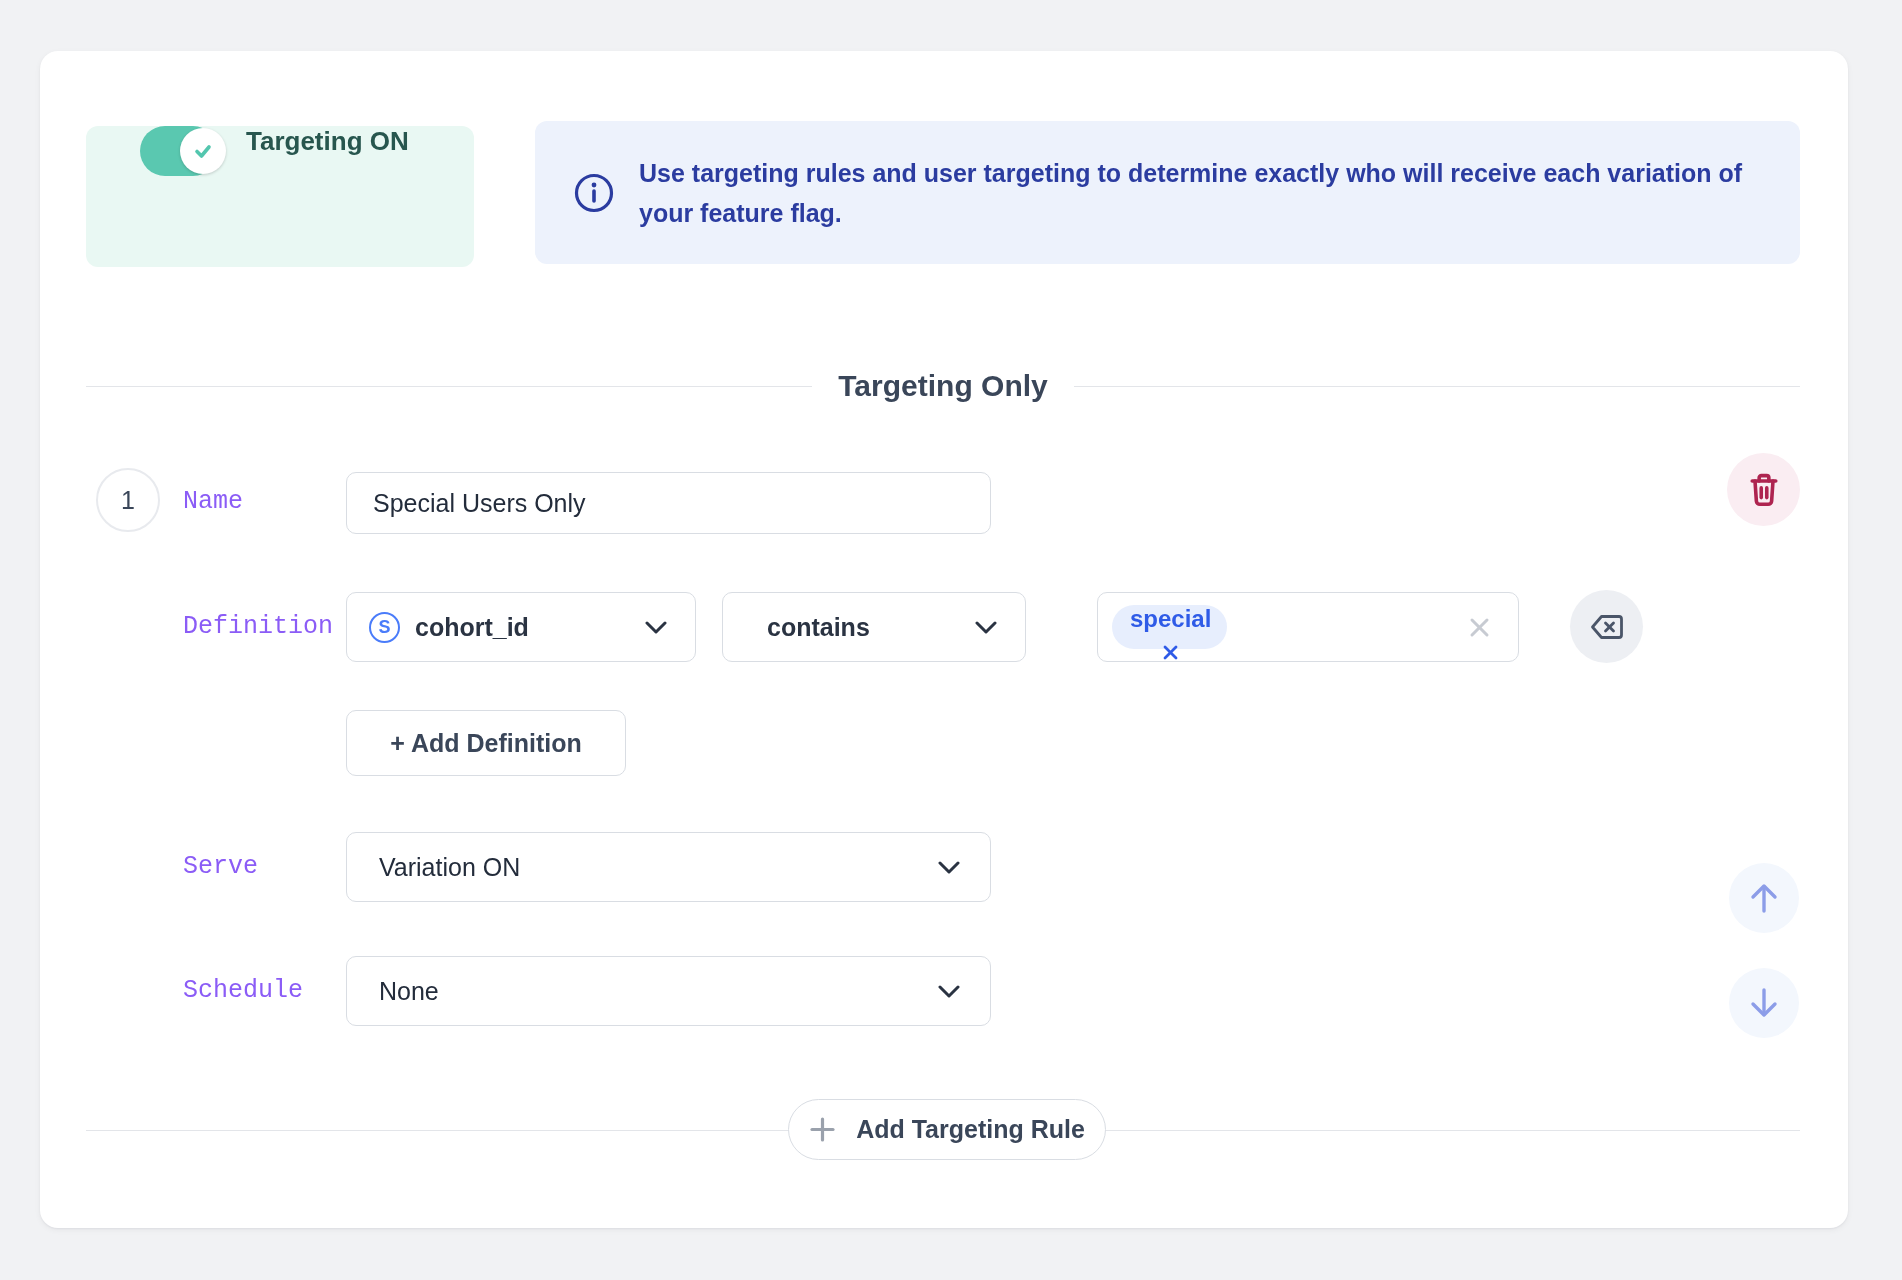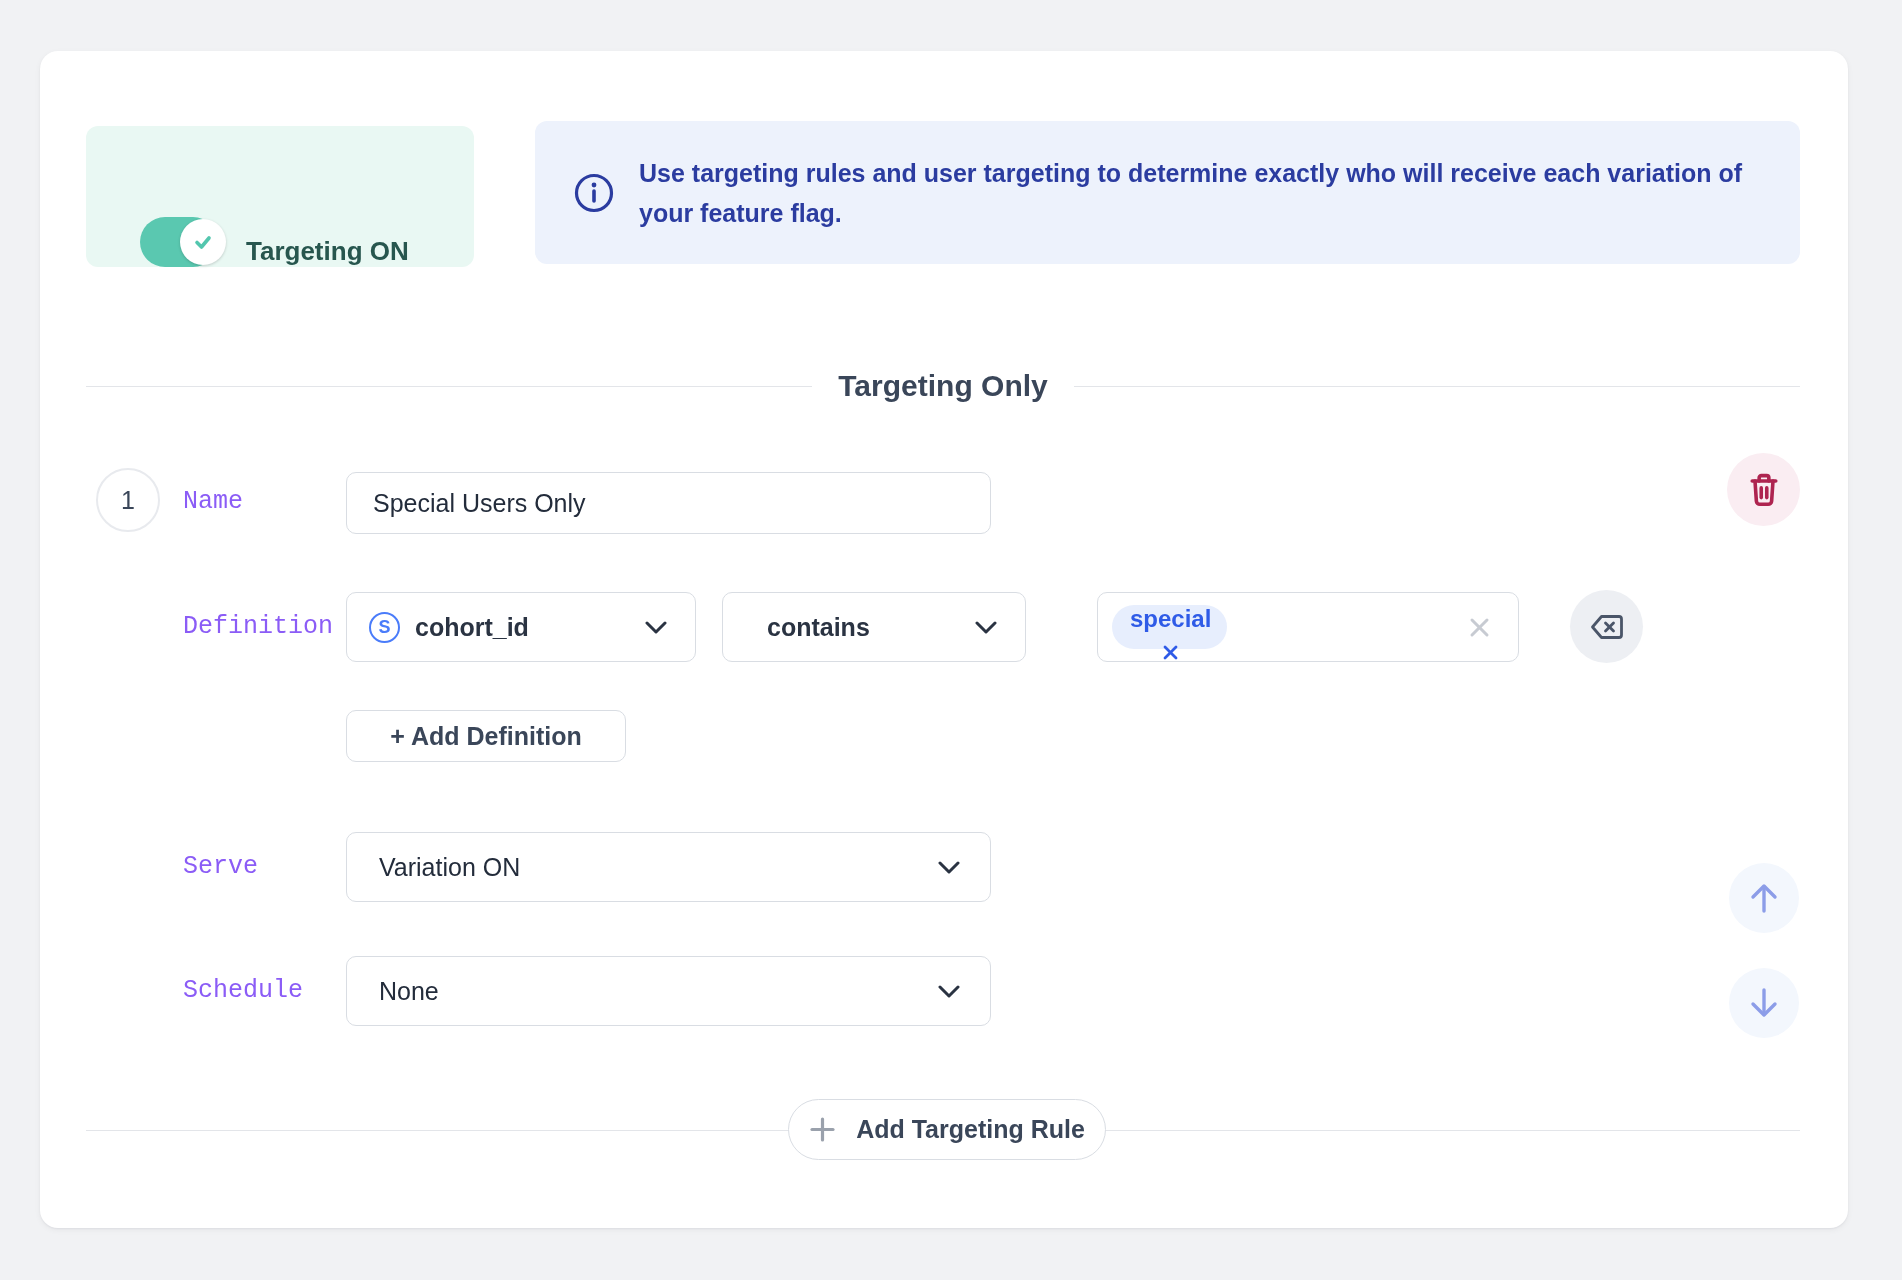--- a/index.html
+++ b/index.html
@@ -13,21 +13,21 @@
   }
   .card {
     position:absolute; left:40px; top:51px; width:1808px; height:1177px;
     background:#FFFFFF; border-radius:18px;
     box-shadow:0 1px 2px rgba(16,24,40,.05), 0 2px 6px rgba(16,24,40,.05);
   }
   
   .toggle-card {
     position:absolute; left:46px; top:75px; width:388px; height:141px;
     background:#E9F8F3; border-radius:12px;
-    display:flex; align-items:flex-end; padding-left:54px; gap:28px;
+    display:flex; align-items:flex-start; padding-left:54px; gap:28px;
   }
   .toggle-track {
     position:relative; width:78px; height:50px; border-radius:25px;
     background:#5AC8B0; cursor:pointer; flex:none;
   }
   .toggle-knob {
     position:absolute; top:2px; right:-8px; width:46px; height:46px;
     border-radius:50%; background:#FFFFFF;
     box-shadow:0 1px 3px rgba(0,0,0,.18);
     display:flex; align-items:center; justify-content:center;
@@ -106,21 +106,21 @@
     position:absolute; border-radius:50%; border:none; cursor:pointer;
     display:flex; align-items:center; justify-content:center;
   }
   .trash-btn     { left:1687px; top:402px; width:73px; height:73px; background:#FAEDF2; }
   .backspace-btn { left:1530px; top:539px; width:73px; height:73px; background:#EDEFF3; }
   .up-btn        { left:1689px; top:812px; width:70px; height:70px; background:#F3F7FD; }
   .down-btn      { left:1689px; top:917px; width:70px; height:70px; background:#F3F7FD; }
 
   
   .add-def-btn {
-    position:absolute; left:306px; top:659px; width:280px; height:52px;
+    position:absolute; left:306px; top:659px; width:280px; height:66px;
     background:#fff; border:1.5px solid #D9DDE3; border-radius:10px;
     display:flex; align-items:center; justify-content:center;
     font-size:25px; font-weight:600; color:#3A4659; cursor:pointer;
     font-family:inherit;
   }
   .bottom-divider { position:absolute; left:46px; top:1079px; width:1714px; height:1px; background:#E3E5E9; }
   .add-rule-btn {
     position:absolute; left:748px; top:1048px; width:318px; height:61px;
     background:#fff; border:1.5px solid #D9DDE3; border-radius:31px;
     display:flex; align-items:center; justify-content:center; gap:20px;

